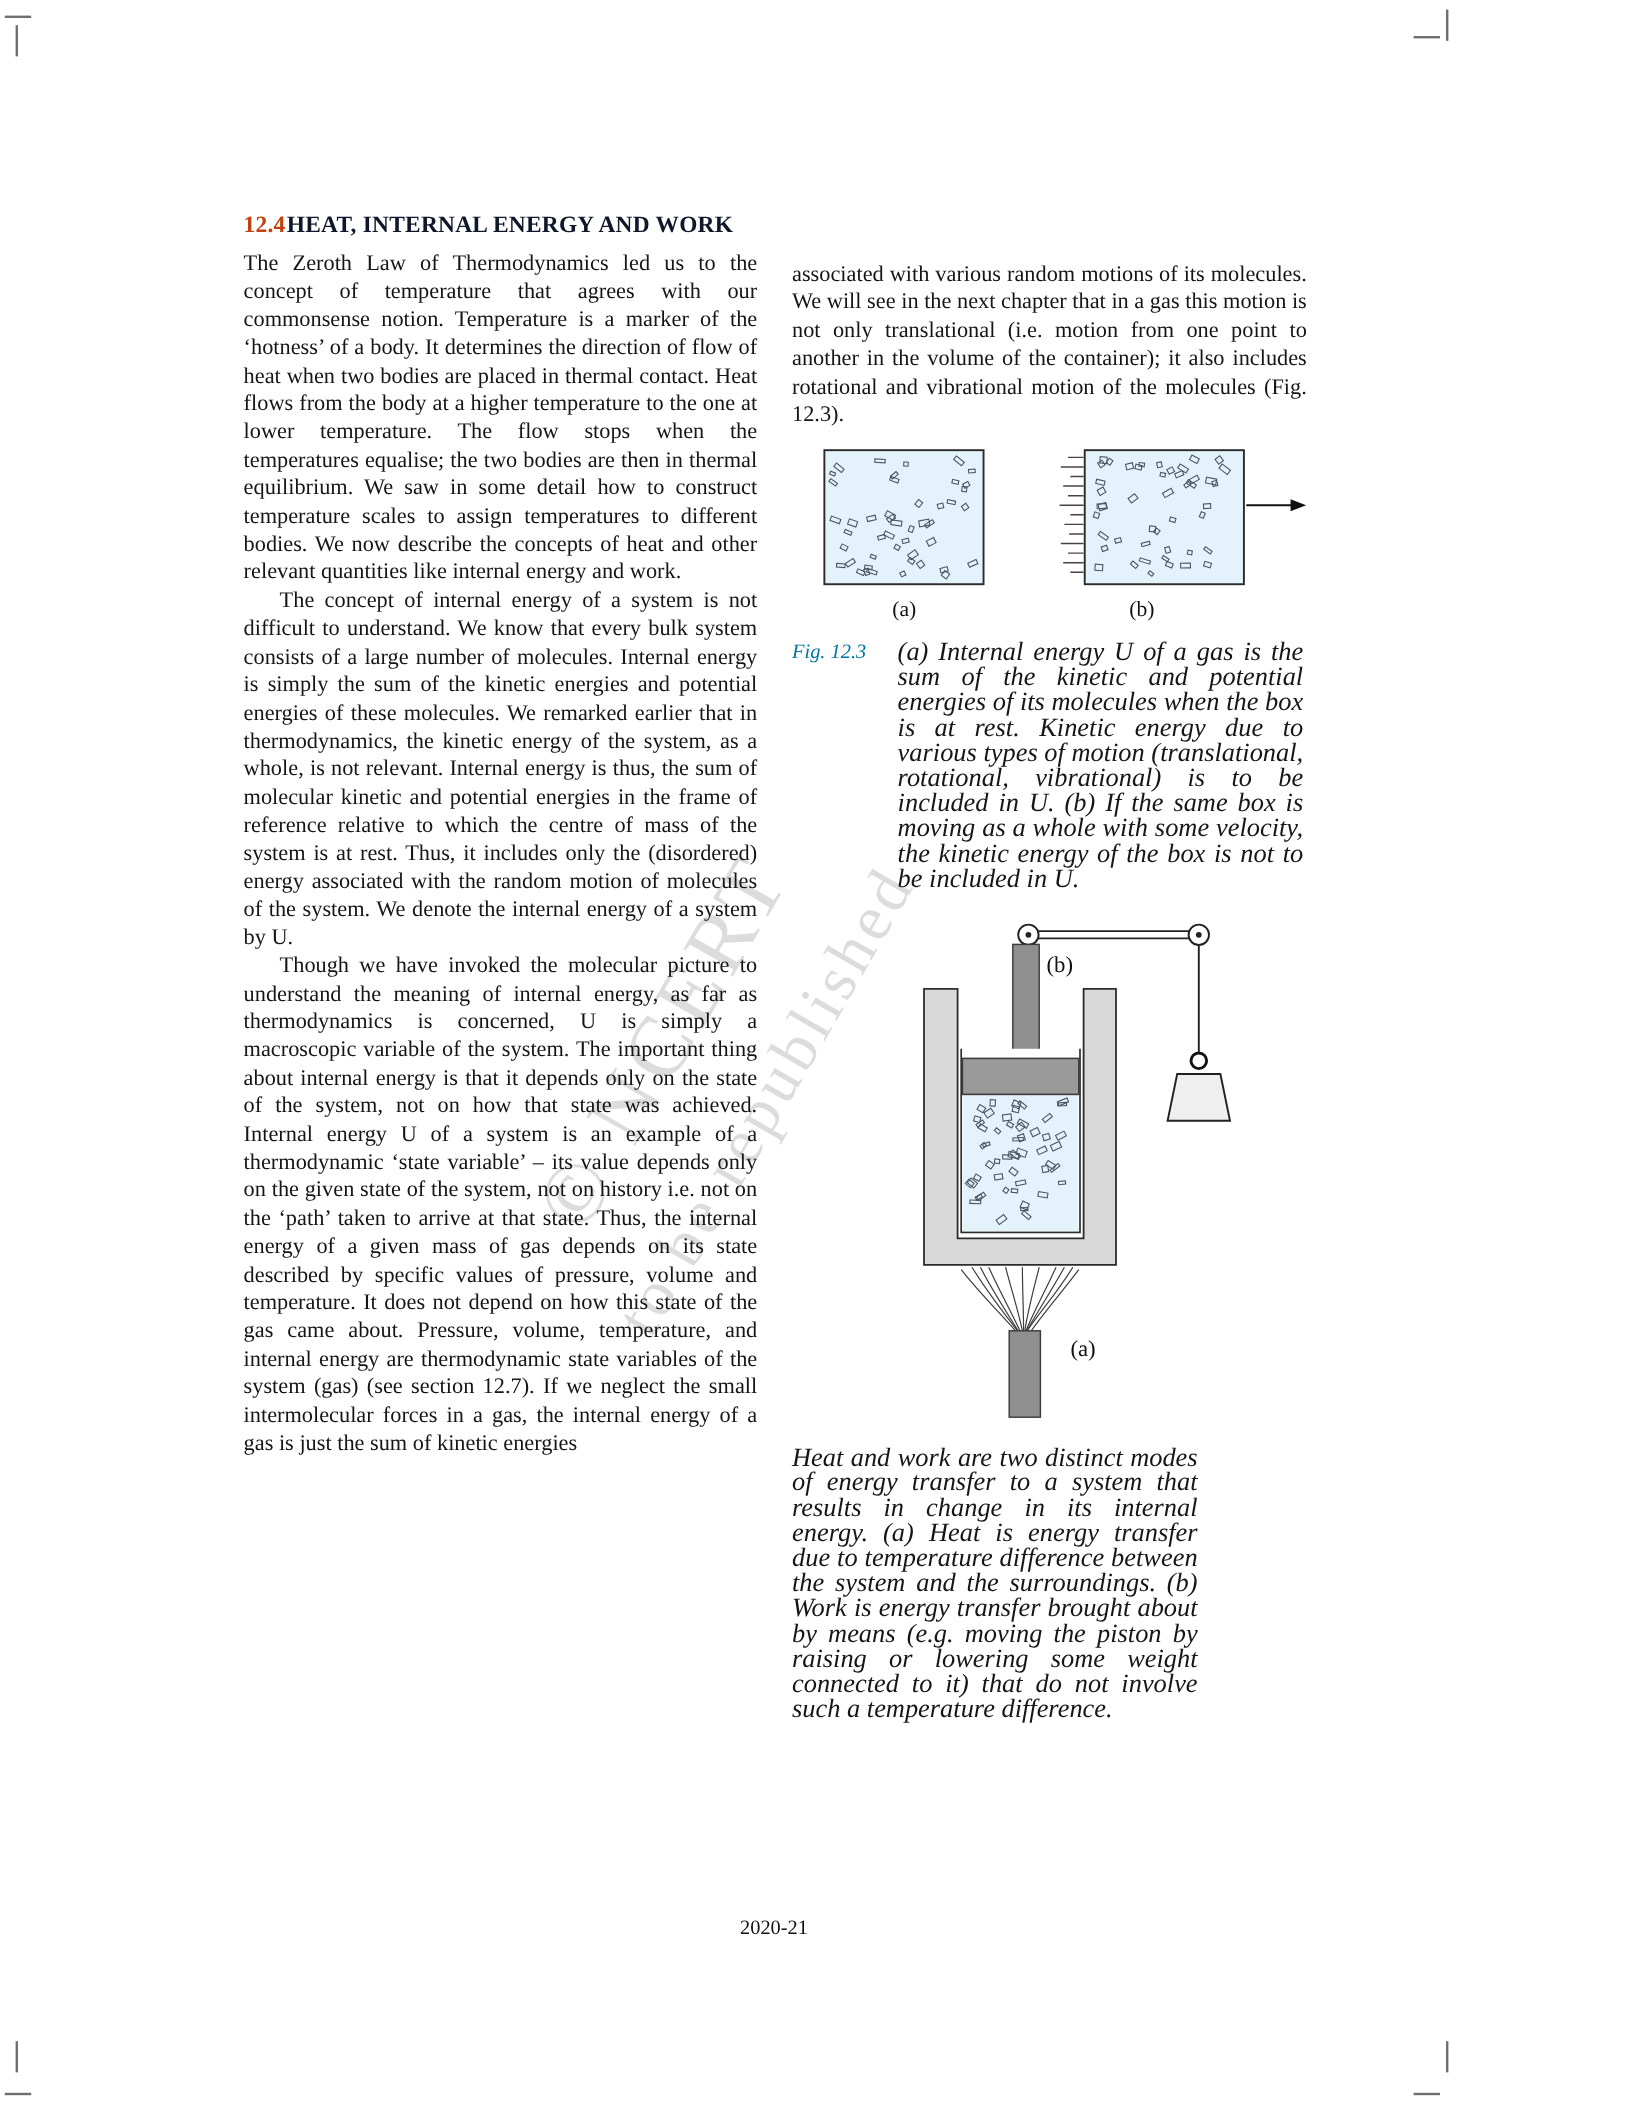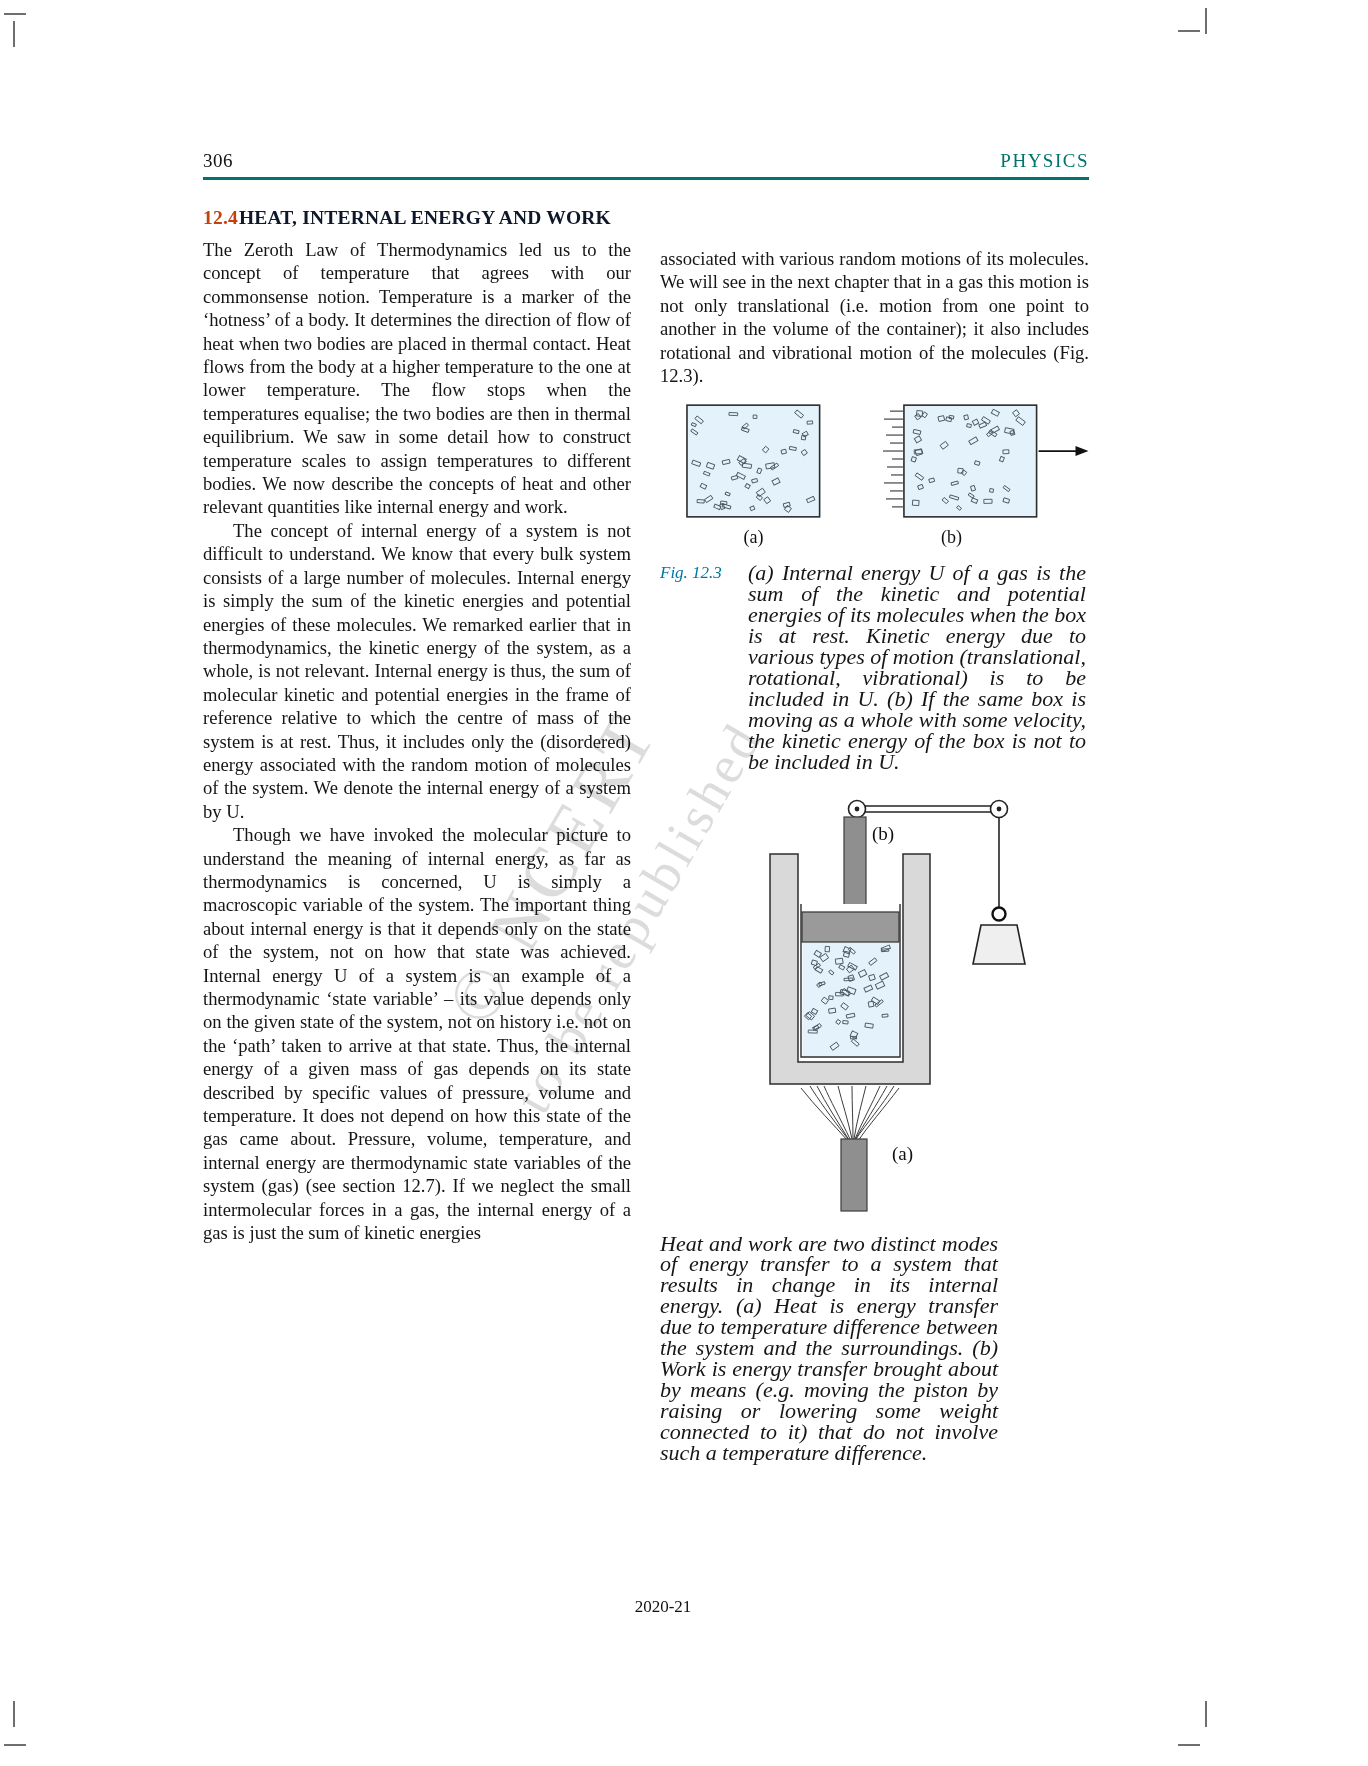--- a/index.html
+++ b/index.html
@@ -48,21 +48,21 @@
   .fig3-labels .la { margin-left:27px; width:133px; text-align:center; }
   .fig3-labels .lb { margin-left:65px; width:133px; text-align:center; }
 
   .caption { display:flex; font-style:italic; margin-top:15px; }
   .caption .lbl { width:88px; flex:none; font-weight:normal; color:#0077a0; font-size:17px; line-height:20.9px; }
   .caption .txt { width:338px; font-size:22px; line-height:20.9px; text-align:justify; color:#161616; }
 
   .fig4-wrap { margin-top:21px; margin-left:108px; }
 
   .footer {
-    position:absolute; left:220px; top:1597px; width:886px; text-align:center;
+    position:absolute; left:202px; top:1597px; width:886px; text-align:center;
     font-size:17px; z-index:1; color:#111;
   }
   svg text { font-family:"Liberation Serif","DejaVu Serif",serif; }
 </style>
 </head>
 <body>
 
 <div class="crop" style="left:4px; top:13px; width:22px; height:2px;"></div>
 <div class="crop" style="left:13px; top:21px; width:2px; height:26px;"></div>
 <div class="crop" style="left:1205px; top:8px; width:2px; height:26px;"></div>
@@ -72,24 +72,20 @@
 <div class="crop" style="left:1205px; top:1701px; width:2px; height:26px;"></div>
 <div class="crop" style="left:1178px; top:1744px; width:22px; height:2px;"></div>
 
 <div class="watermark">
   <div class="w1">© NCERT</div>
   <div class="w2">to be republished</div>
 </div>
 
 <div class="content">
 
-  <div class="pagehead">
-    <span class="pnum">306</span>
-    <span class="journal">PHYSICS</span>
-  </div>
 
   <div class="cols">
 
     <div class="col">
       <div class="section-heading">
         <span class="num">12.4</span><span class="ttl">HEAT, INTERNAL ENERGY AND WORK</span>
       </div>
       <p class="body">The Zeroth Law of Thermodynamics led us to the concept of temperature that agrees with our commonsense notion.  Temperature is a marker of the ‘hotness’ of a body. It determines the direction of flow of heat when two bodies are placed in thermal contact.  Heat flows from the body at a higher temperature to the one at lower temperature.  The flow stops when the temperatures equalise; the two bodies are then in thermal equilibrium. We saw in some detail how to construct temperature scales to assign temperatures to different bodies.  We now describe the concepts of heat and other relevant quantities like internal energy and work.</p>
       <p class="body indent">The concept of internal energy of a system is not difficult to understand.  We know that every bulk system consists of a large number of molecules.  Internal energy is simply the sum of the kinetic energies and potential energies of these molecules.  We remarked earlier that in thermodynamics, the kinetic energy of the system, as a whole, is not relevant.  Internal energy is thus, the sum of molecular kinetic and potential energies in the frame of reference relative to which the centre of mass of the system is at rest. Thus, it includes only the (disordered) energy associated with the random motion of molecules of the system. We denote the internal energy of a system by U.</p>
       <p class="body indent">Though we have invoked the molecular picture to understand the meaning of internal energy, as far as thermodynamics is concerned, U is simply a macroscopic variable of the system. The important thing about internal energy is that it depends only on the state of the system, not on how that state was achieved.  Internal energy U of a system is an example of a thermodynamic ‘state variable’ – its value depends only on the given state of the system, not on history i.e. not on the ‘path’ taken to arrive at that state. Thus, the internal energy of a given mass of gas depends on its state described by specific values of pressure, volume and temperature. It does not depend on how this state of the gas came about. Pressure, volume, temperature, and internal energy are thermodynamic state variables of the system (gas) (see section 12.7). If we neglect the small intermolecular forces in a gas, the internal energy of a gas is just the sum of kinetic energies</p>

